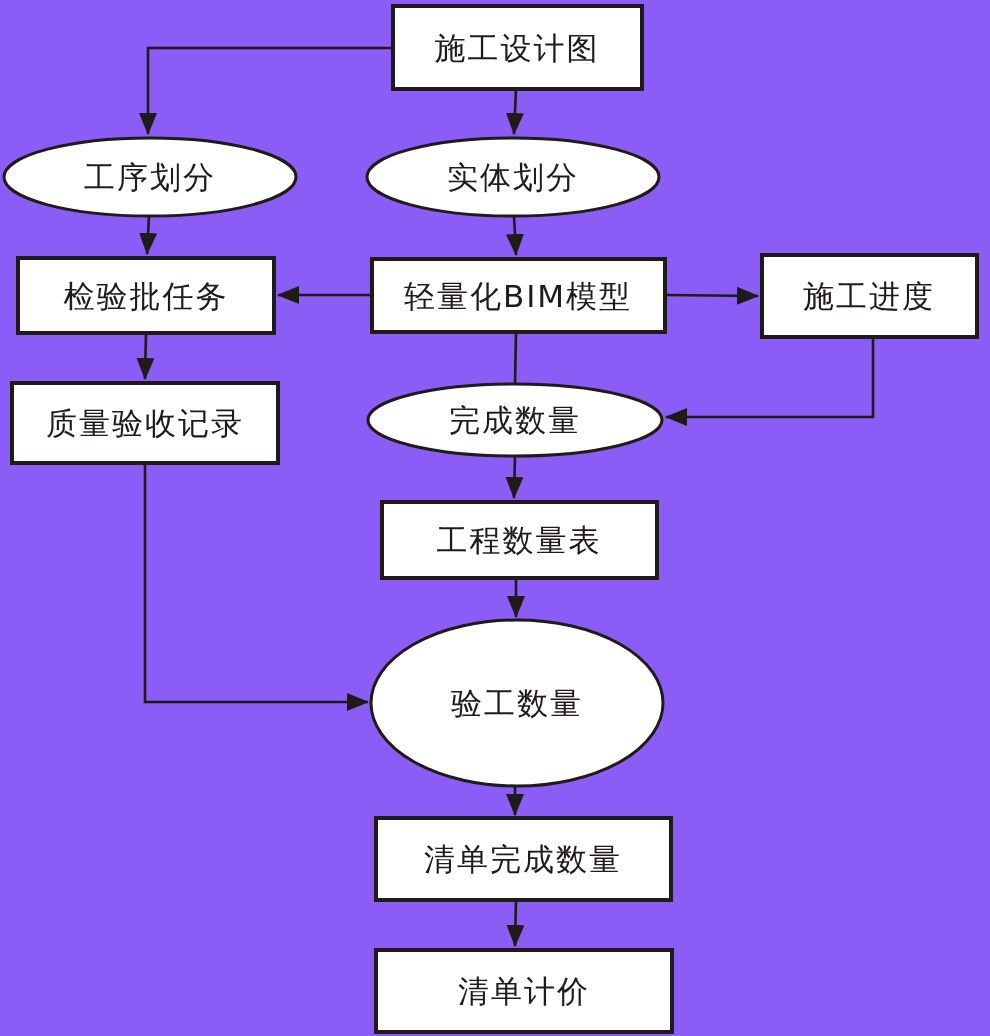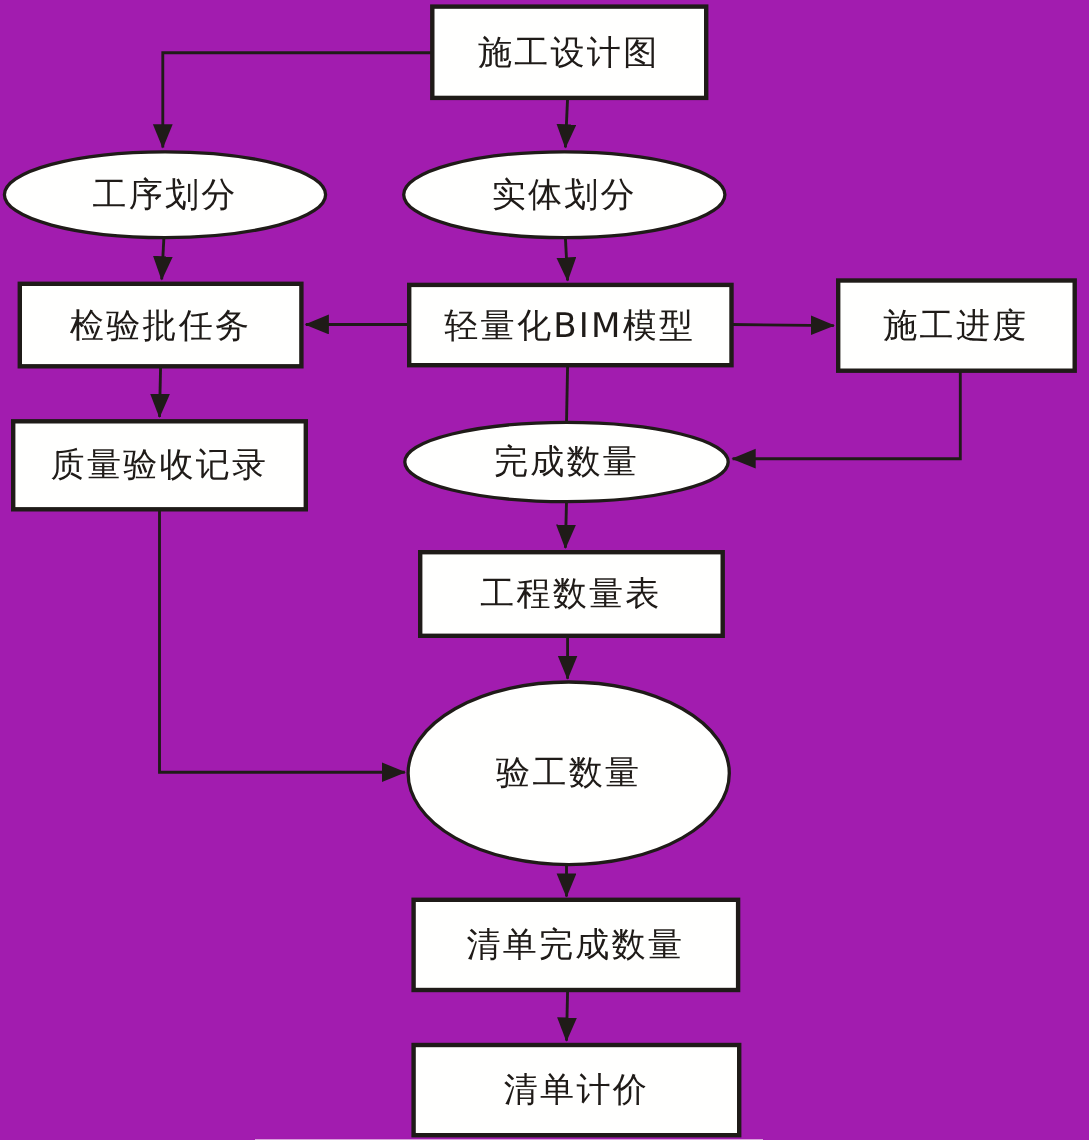--- a/index.html
+++ b/index.html
@@ -4,21 +4,21 @@
 <style>
   html, body {
     margin: 0;
     padding: 0;
     background: #fdfdfb;
   }
   .canvas {
     position: relative;
     width: 990px;
     height: 1036px;
-    background: #a21caf;
+    background: #8b5cf6;
     font-family: "DejaVu Sans", sans-serif;
   }
   svg { display: block; }
   .node-shape {
     fill: #fffffe;
     stroke: #1f1b18;
   }
   .node-rect   { stroke-width: 4px; }
   .node-ellipse{ stroke-width: 3px; }
   .edge {

